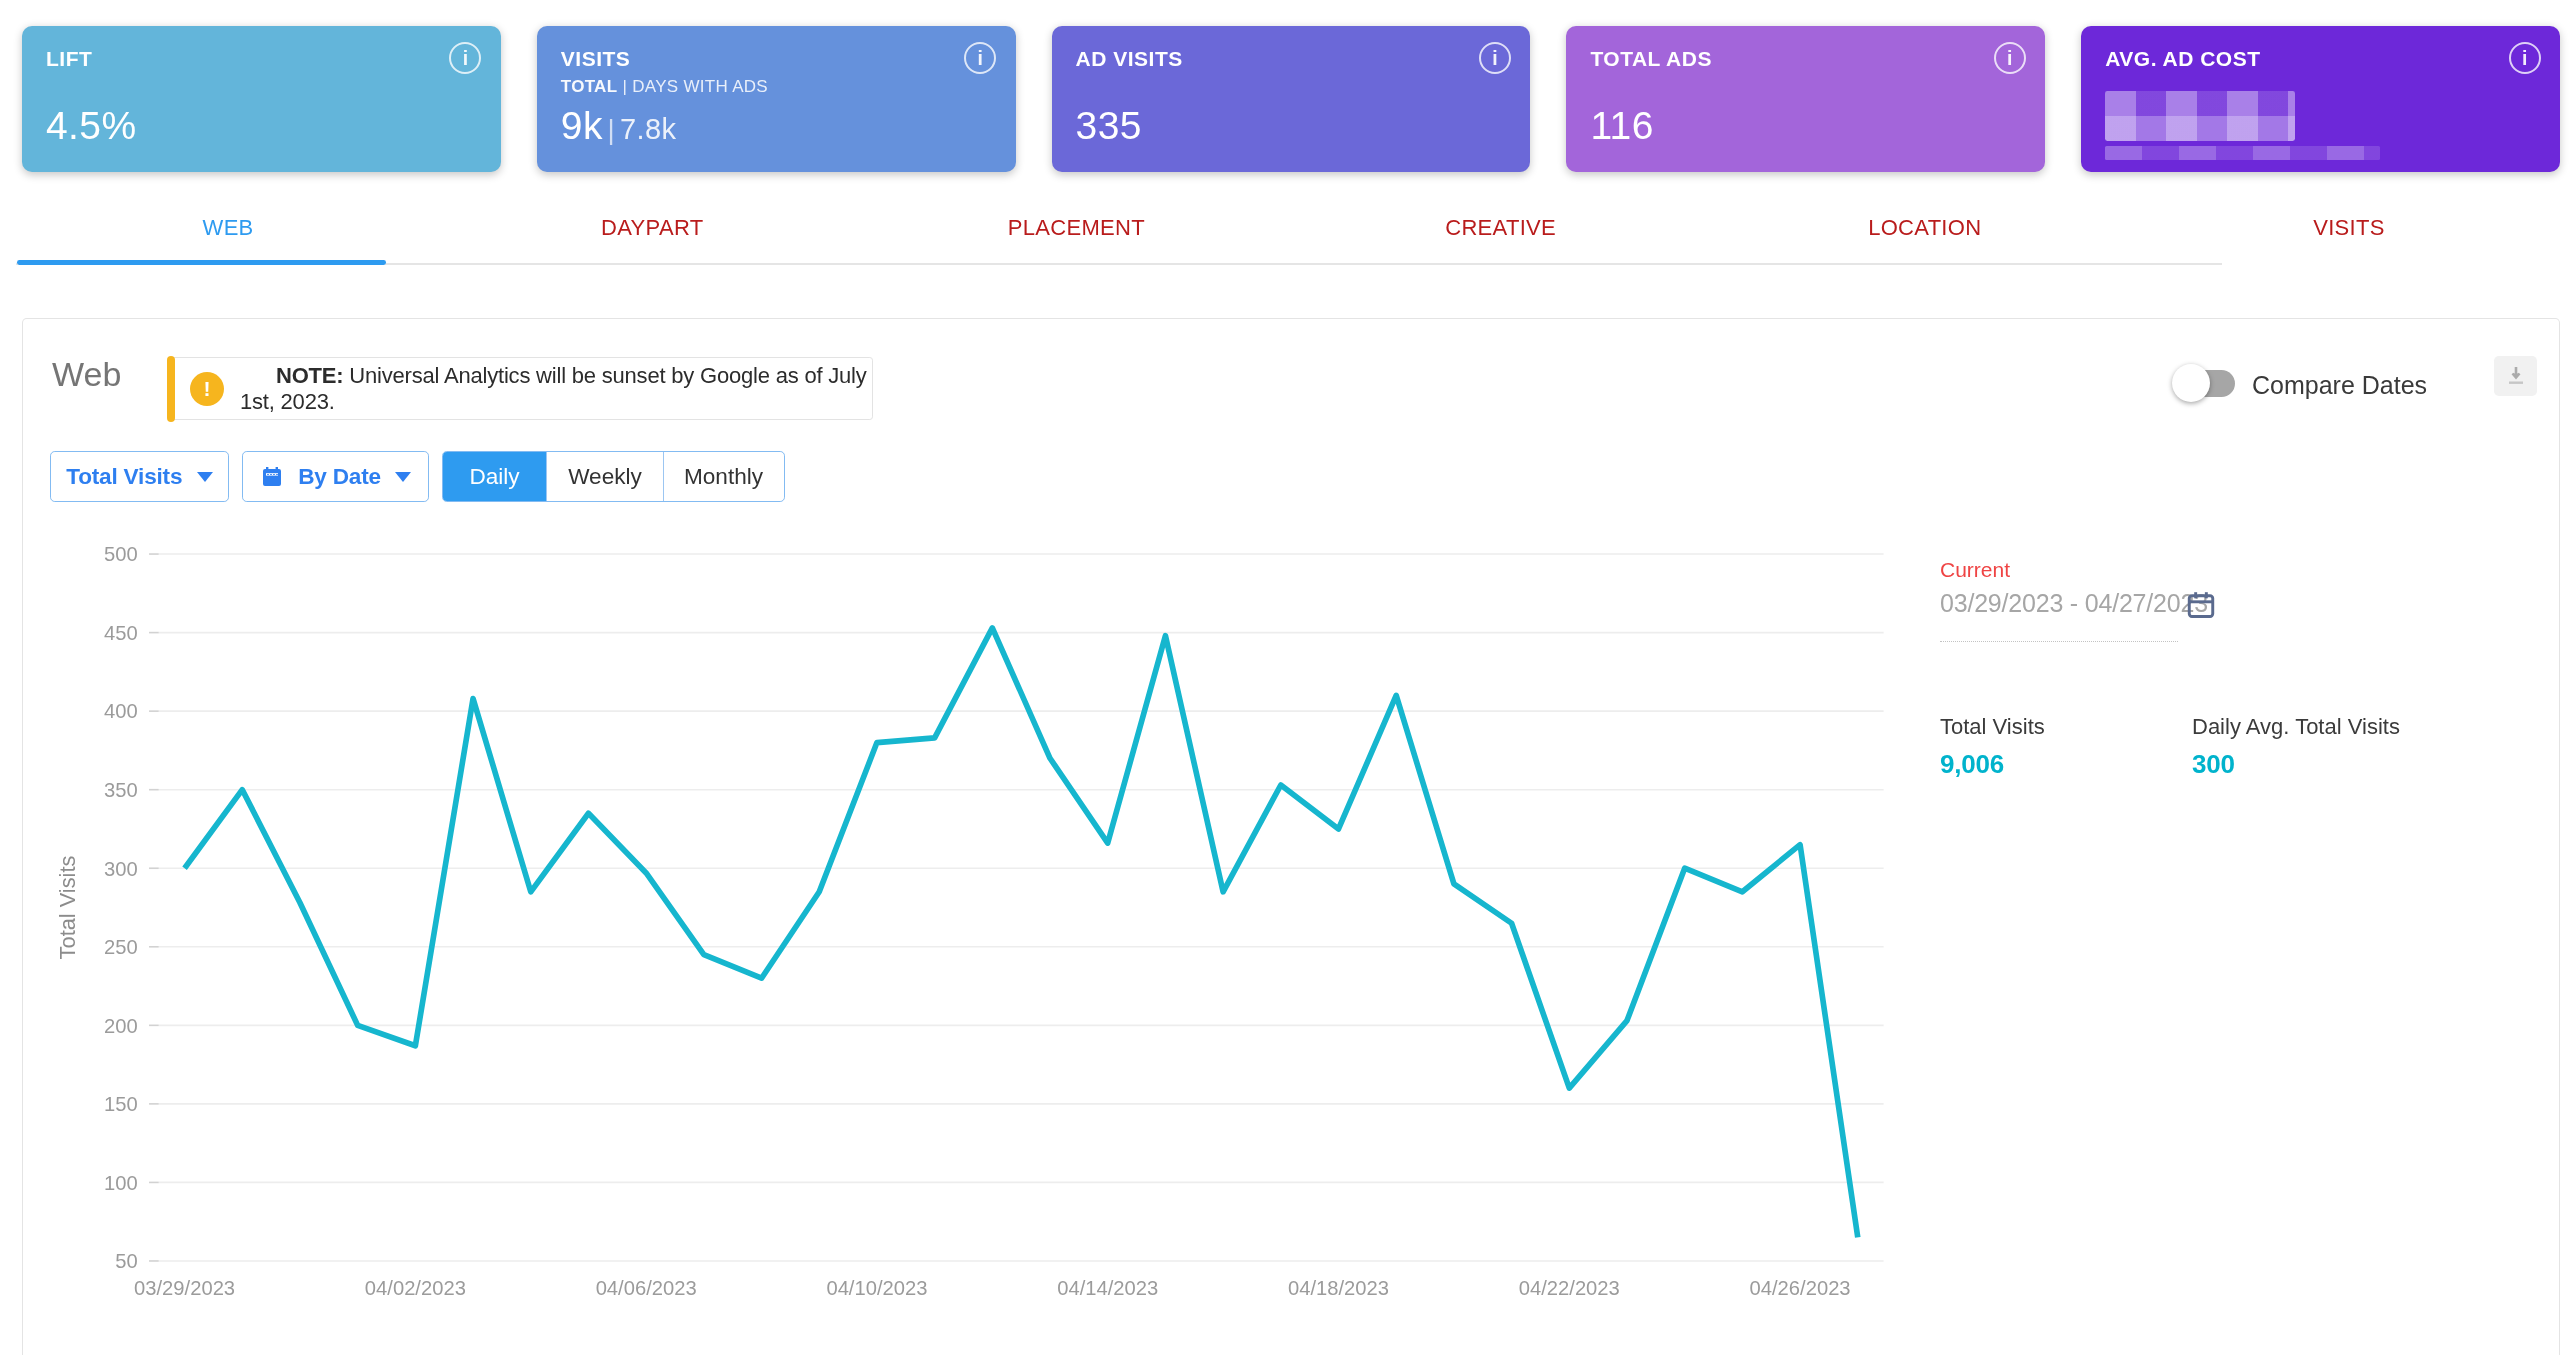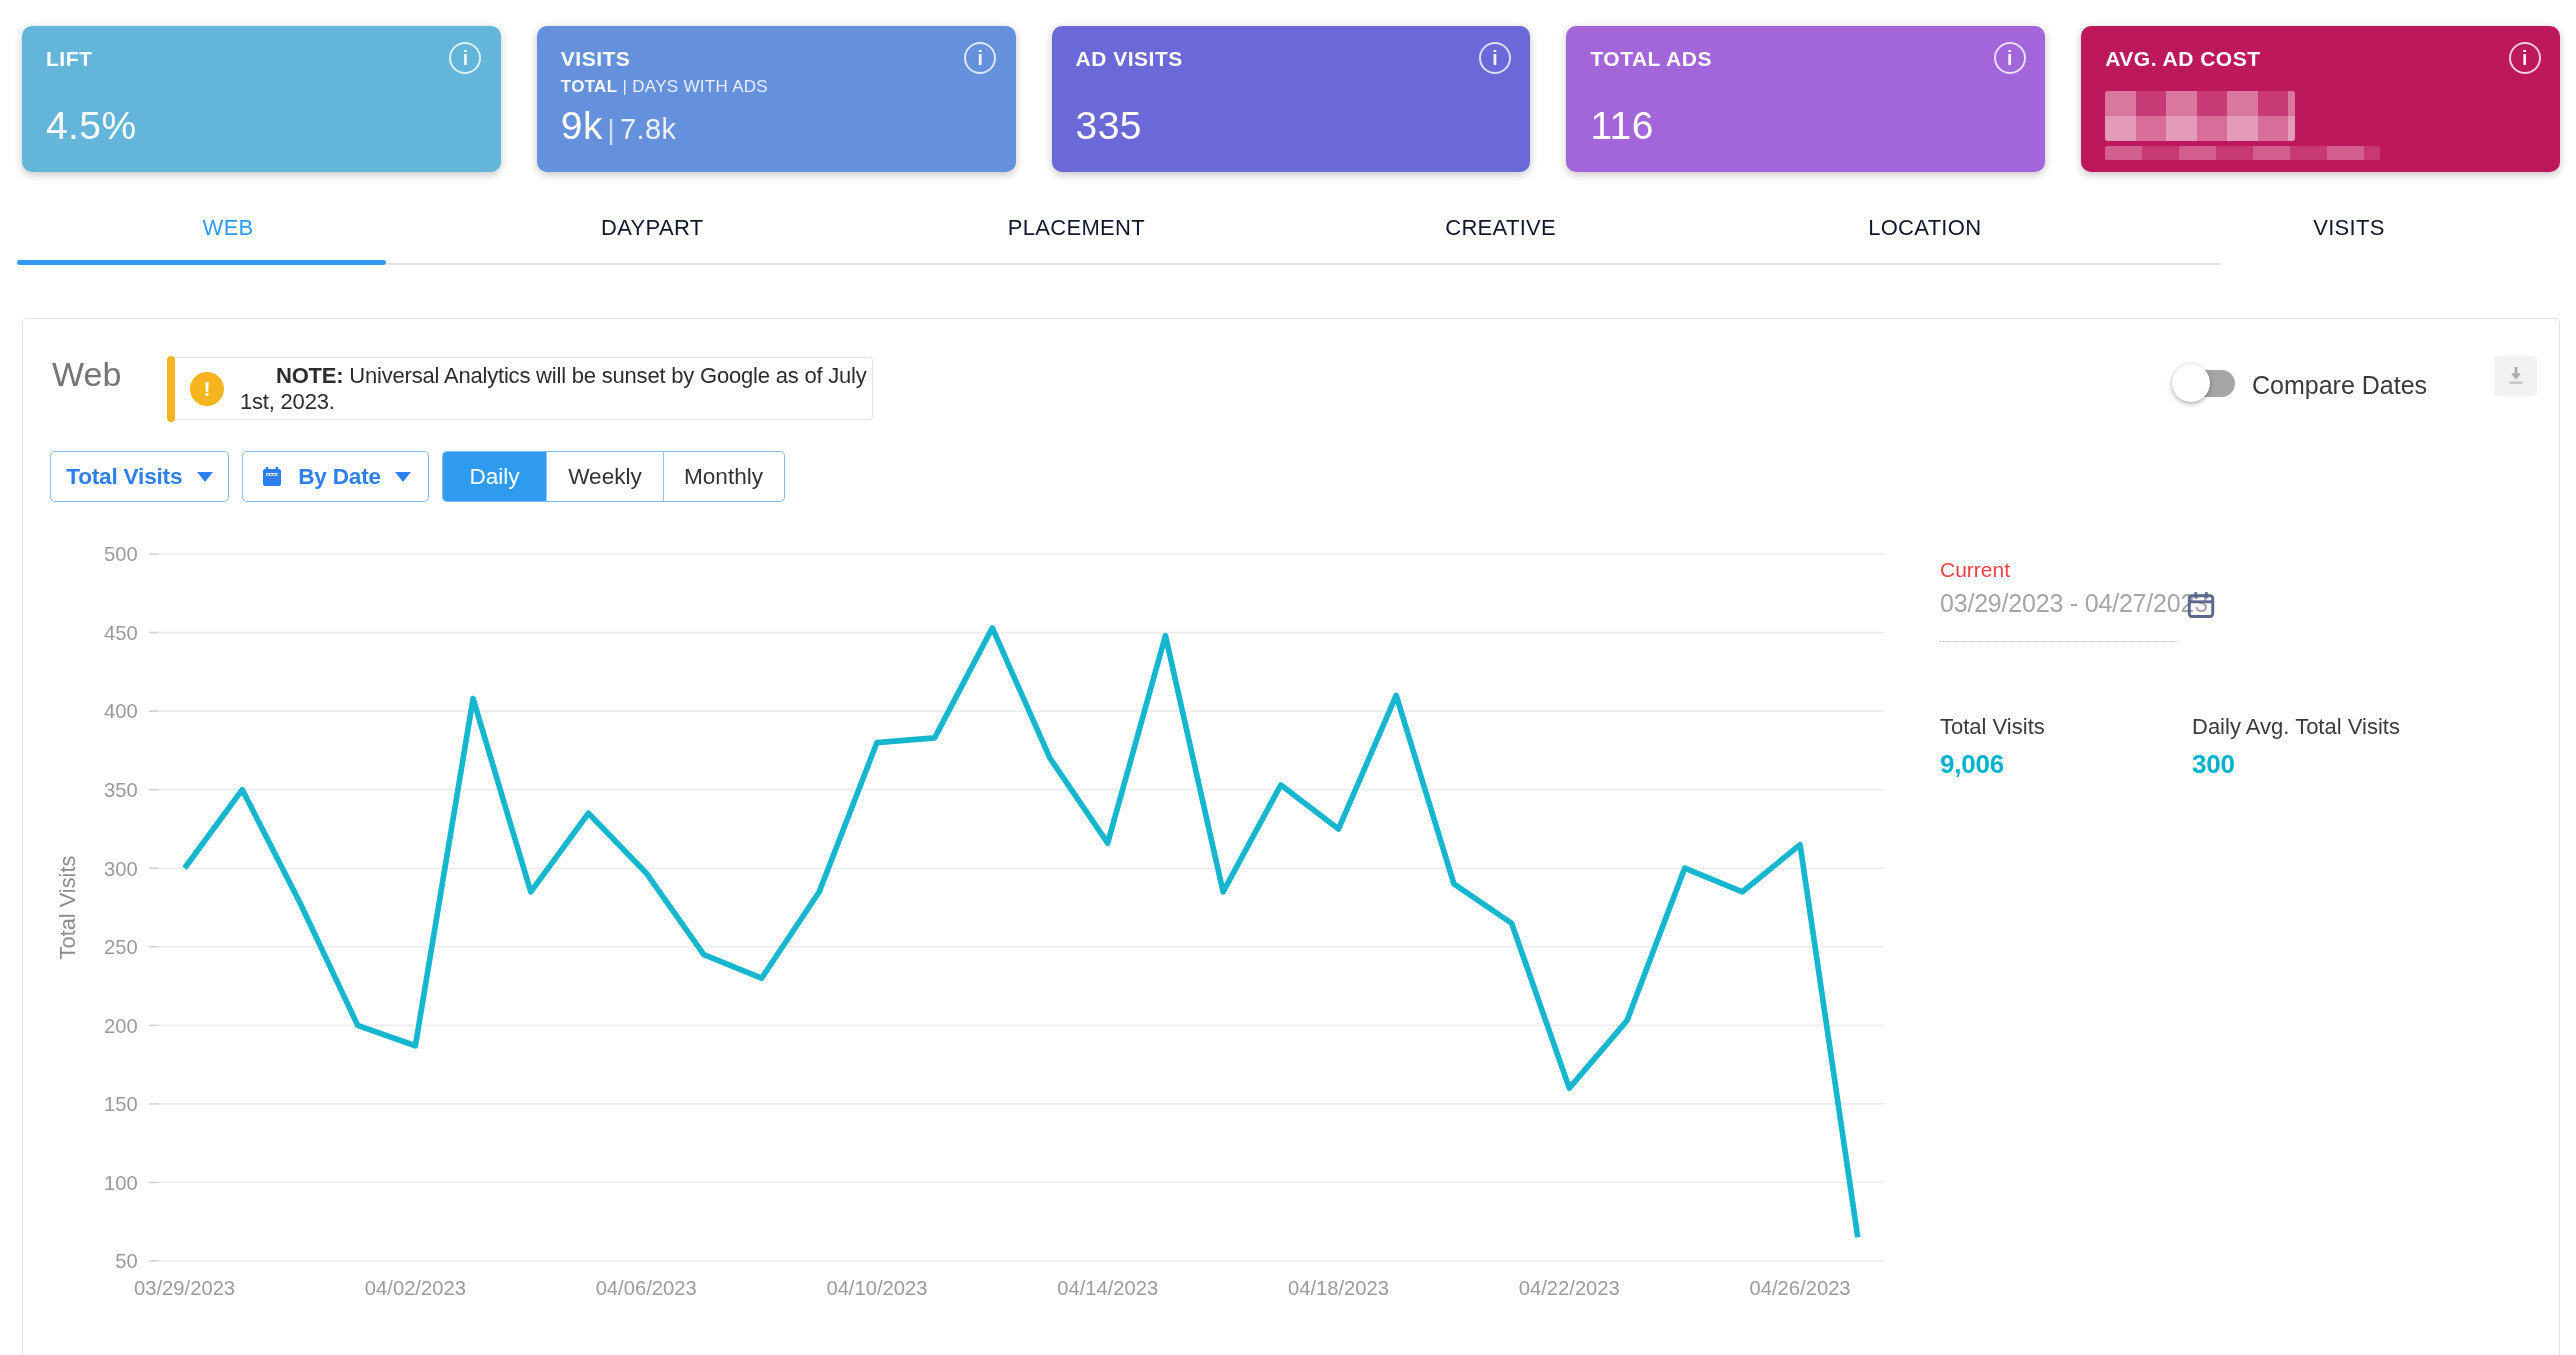--- a/index.html
+++ b/index.html
@@ -23,21 +23,21 @@
   .redacted-block { position:absolute; left:24px; top:65px; width:190px; height:50px; border-radius:2.4px;
     background:
       repeating-linear-gradient(90deg, rgba(255,255,255,.38) 0 31px, rgba(255,255,255,.10) 31px 61px),
       repeating-linear-gradient(0deg, rgba(255,255,255,.30) 0 25px, rgba(255,255,255,.05) 25px 50px); }
   .redacted-strip { position:absolute; left:24px; top:120px; width:275px; height:13.7px; border-radius:1.6px;
     background:repeating-linear-gradient(90deg, rgba(255,255,255,.30) 0 37px, rgba(255,255,255,.14) 37px 74px); }
 
   
   .tabbar { position:absolute; left:16px; top:204px; width:2545px; height:48px; display:flex; }
   .tab { flex:1; display:flex; align-items:center; justify-content:center; font-size:22px;
-    color:#0f172a; letter-spacing:0.3px; cursor:pointer; }
+    color:#b91c1c; letter-spacing:0.3px; cursor:pointer; }
   .tab.active { color:var(--active-tab); }
   .tab-underline-gray { position:absolute; left:16px; top:263px; width:2206px; height:1.6px; background:#e5e5e5; }
   .tab-underline-blue { position:absolute; left:17px; top:260px; width:369px; height:4.8px;
     background:var(--active-tab); border-radius:2.4px; }
 
   
   .panel { position:absolute; left:22px; top:318px; width:2538px; height:1038px; background:#fff;
     border:0.8px solid #e4e4e4; border-bottom:none; border-radius:4.8px 4.8px 0 0; }
   .panel-title { position:absolute; left:29px; top:36px; font-size:34px; color:#757575; }
 
@@ -116,21 +116,21 @@
     <div class="kpi-value">335</div>
     <div class="info-icon">i</div>
   </div>
 
   <div class="kpi-card" style="background: rgb(163, 101, 218);">
     <div class="kpi-label">TOTAL ADS</div>
     <div class="kpi-value">116</div>
     <div class="info-icon">i</div>
   </div>
 
-  <div class="kpi-card" style="background: #be185d;">
+  <div class="kpi-card" style="background: #6d28d9;">
     <div class="kpi-label">AVG. AD COST</div>
     <div class="redacted-block"></div>
     <div class="redacted-strip"></div>
     <div class="info-icon">i</div>
   </div>
 </div>
 
 <div class="tabbar">
   <div class="tab active">WEB</div>
   <div class="tab">DAYPART</div>

